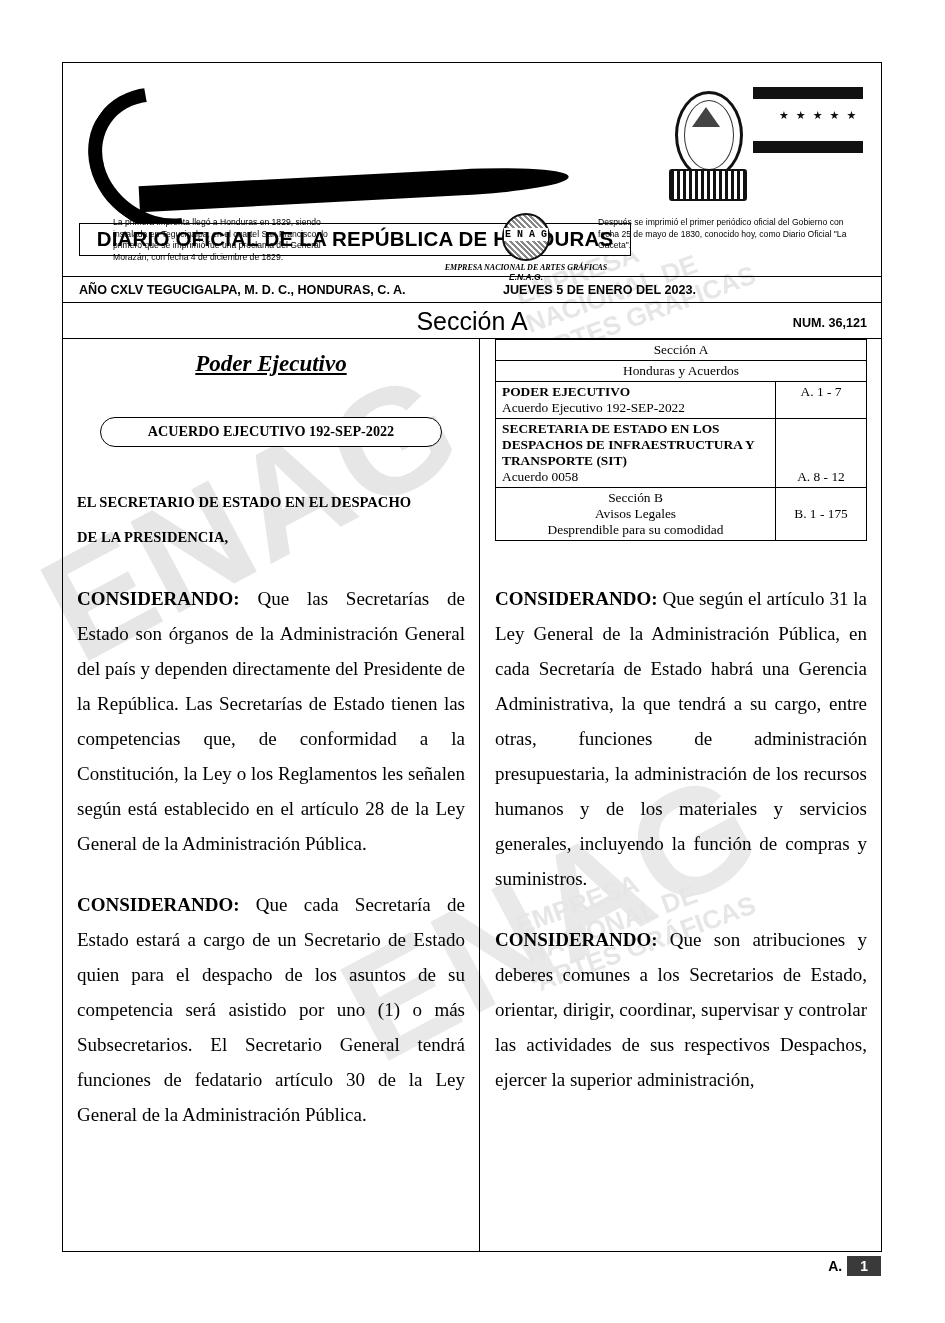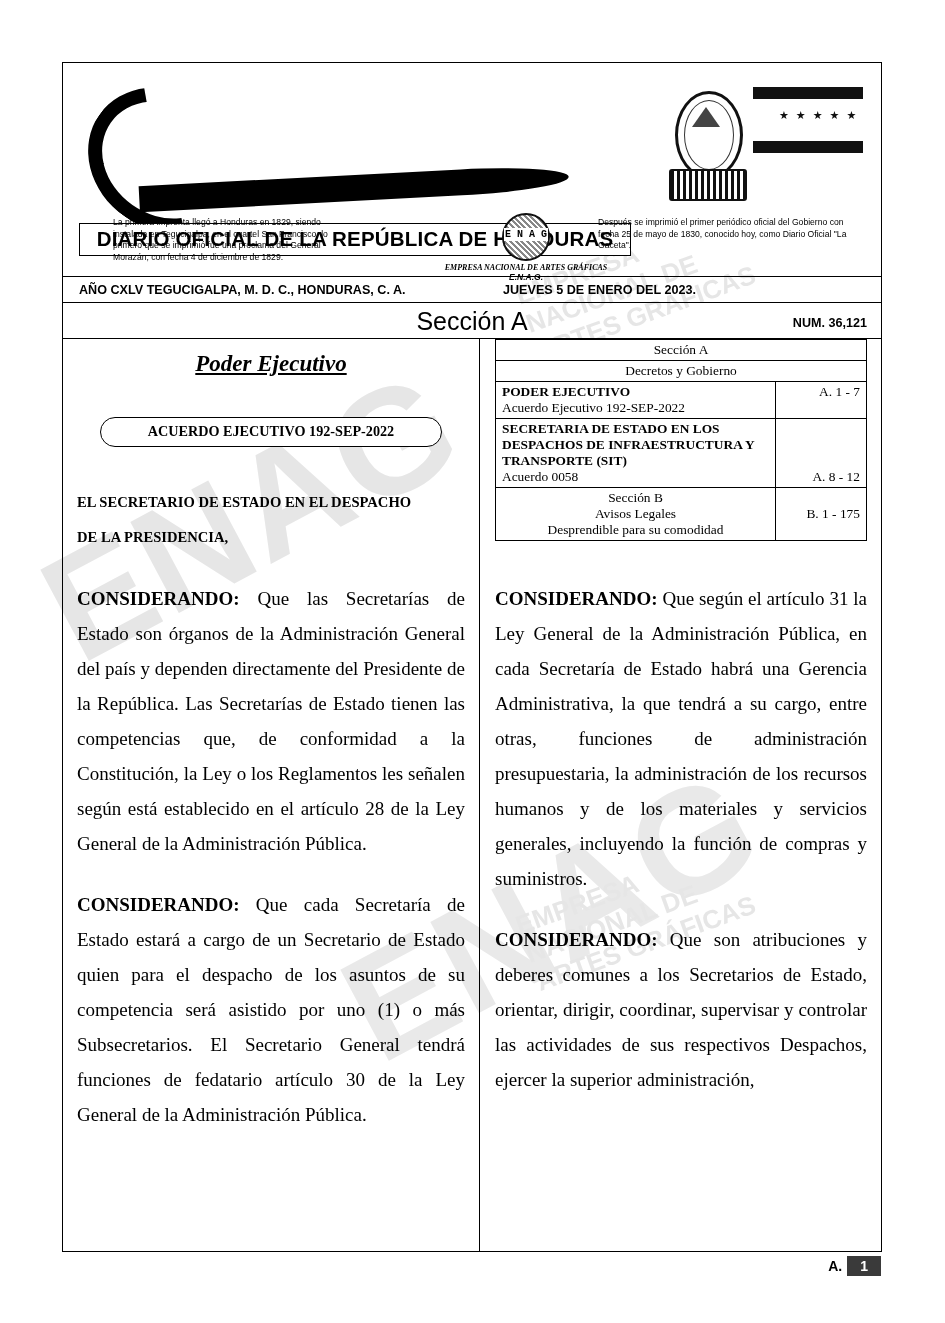--- a/index.html
+++ b/index.html
@@ -360,21 +360,21 @@
     font-size: 13.4px;
     background: #fff;
   }
   table.sumario td {
     border: 1.2px solid #000;
     padding: 2px 6px;
     vertical-align: top;
   }
   .center { text-align: center; }
   .bold { font-weight: bold; }
-  .pagecell { text-align: right; white-space: nowrap; width: 78px; }
+  .pagecell { text-align: center; white-space: nowrap; width: 78px; }
 
   
   .footer {
     position: absolute;
     right: 64px;
     top: 1256px;
     font-family: "Liberation Sans", sans-serif;
     font-weight: bold;
     font-size: 14px;
     z-index: 3;
@@ -463,21 +463,21 @@
       </div>
 
       <div class="col-right">
 
         <table class="sumario">
           <tbody>
               <tr>
             <td colspan="2" class="center">Sección A</td>
           </tr>
           <tr>
-            <td colspan="2" class="center">Decretos y Gobierno</td>
+            <td colspan="2" class="center">Honduras y Acuerdos</td>
           </tr>
           <tr>
             <td>
               <div class="bold">PODER EJECUTIVO</div>
               <div>Acuerdo Ejecutivo 192-SEP-2022</div>
             </td>
             <td class="pagecell">A. 1 - 7</td>
           </tr>
           <tr>
             <td>

